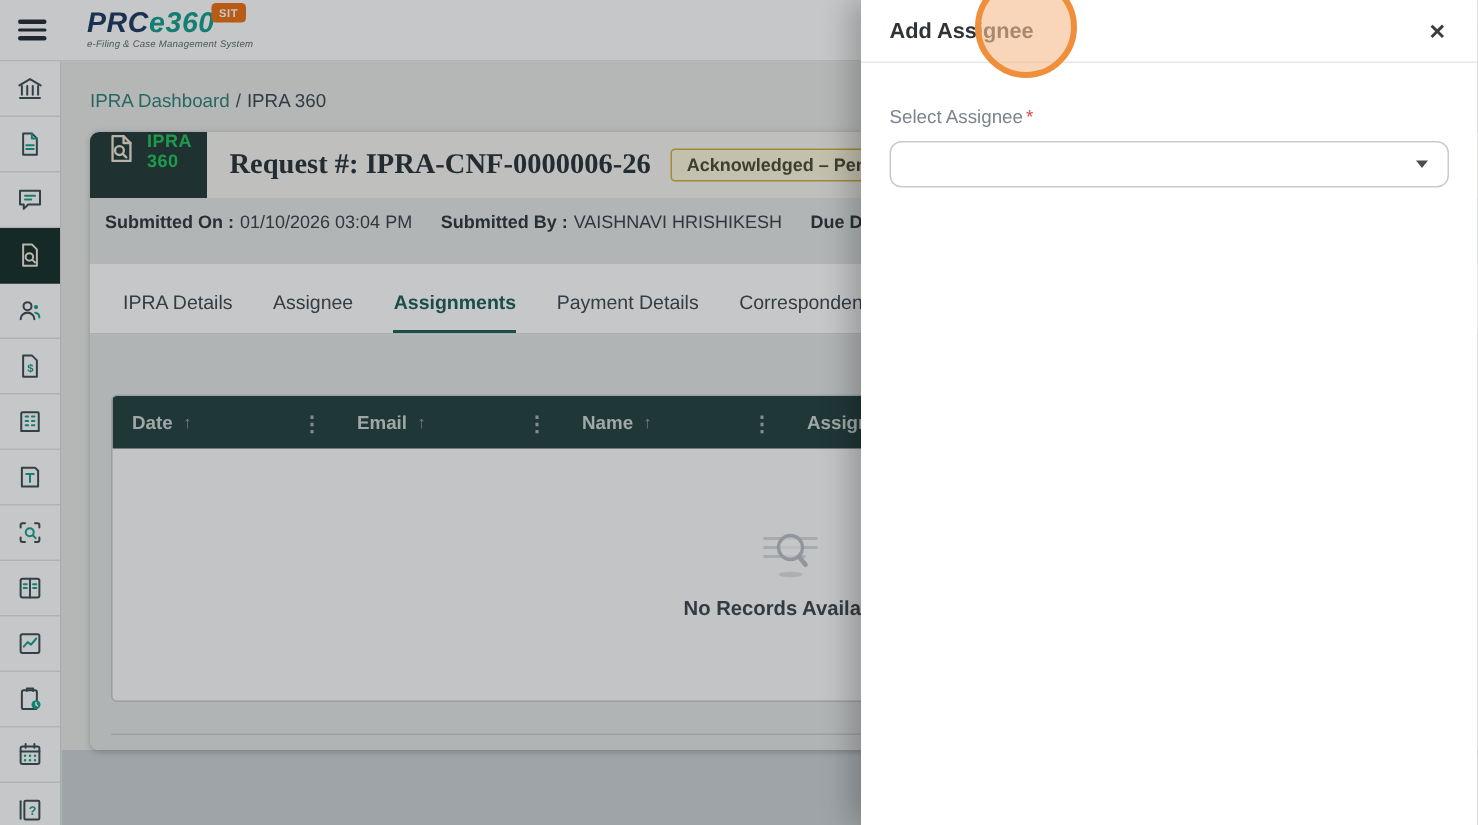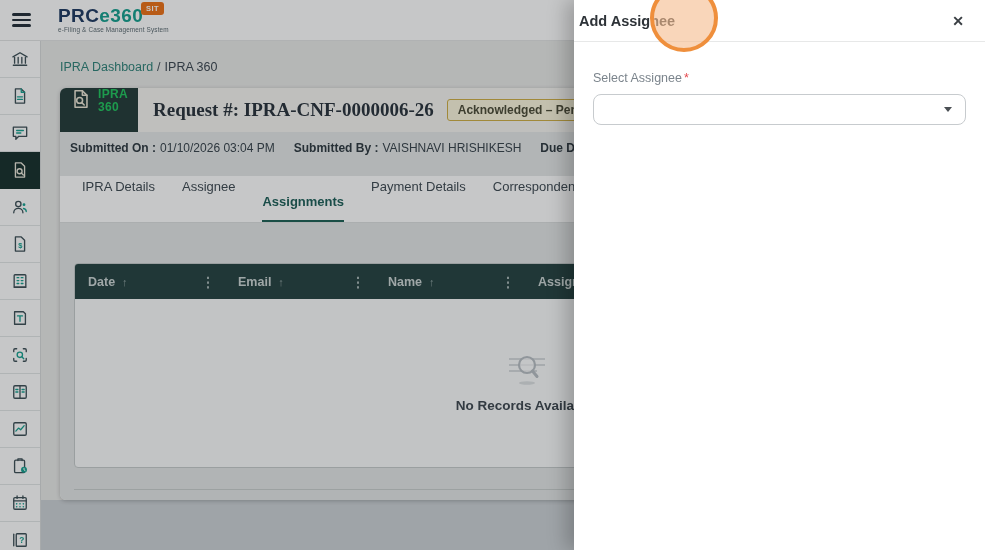--- a/index.html
+++ b/index.html
@@ -12,21 +12,21 @@
   }
 
   
   .topbar {
     position: absolute; top: 0; left: 0; right: 0; height: 41px;
     background: #fff; border-bottom: 1px solid #e2e4e4;
     display: flex; align-items: center; z-index: 1;
   }
   .hamburger { margin-left: 12px; width: 19px; cursor: pointer; }
   .hamburger i { display: block; height: 2.6px; background: #242f39; border-radius: 2px; margin: 3.2px 0; }
-  .logo-wrap { margin-left: 27px; line-height: 1; }
+  .logo-wrap { margin-left: 27px; line-height: 1; font-style: italic; }
   .logo-text { font-size: 19px; font-weight: 800; letter-spacing: .4px; }
   .logo-prc { color: #1f3a62; }
   .logo-e360 { color: #16a08f; }
   .logo-tagline { font-size: 6.4px; color: #5c6b72; margin-top: 2px; letter-spacing: .15px; }
   .env-badge {
     position: absolute; left: 141px; top: 2px;
     background: #ed7117; color: #fff; font-size: 7.5px; font-weight: 700;
     padding: 2px 5px; border-radius: 3px; letter-spacing: .4px;
   }
 
@@ -84,21 +84,21 @@
     padding: 9px 0 0 10px; font-size: 12px; gap: 19px; white-space: nowrap;
   }
   .sb-label { font-weight: 700; color: #2e3940; }
   .sb-value { color: #38434b; margin-left: 4px; }
   .due-clock { width: 14px; height: 14px; vertical-align: -3px; margin-left: 4px; }
 
   .tabs {
     display: flex; gap: 27px; padding-left: 22px; background: #fff;
     border-bottom: 1px solid #dcdfdf; height: 47px; align-items: flex-end; white-space: nowrap;
   }
-  .tab { padding-bottom: 28px; font-size: 13px; color: #3f4a52; cursor: pointer; }
+  .tab { padding-bottom: 13px; font-size: 13px; color: #3f4a52; cursor: pointer; }
   .tab.active { color: #1d5f58; font-weight: 700; border-bottom: 2px solid #1d6055; padding-bottom: 11px; }
 
   .tab-content {
     background: #e4e7e6; height: 277px; padding: 40px 16px 0 14px;
     border-radius: 0 0 6px 6px;
   }
   .table-box { background: #fafbfb; border: 1px solid #c6cbcb; border-radius: 4px; overflow: hidden; }
   .thead {
     display: flex; background: #264241; height: 35px; align-items: center;
     color: #ccd5d4; font-size: 12.5px; font-weight: 600;
@@ -113,21 +113,21 @@
   .content-divider { margin-top: 21px; border-top: 1px solid #c8cdcc; }
 
   
   .backdrop { position: absolute; inset: 0; background: rgba(18,21,23,.24); z-index: 10; }
   .drawer {
     position: absolute; top: 0; left: 574px; width: 411px; height: 550px;
     background: #fff; z-index: 20; box-shadow: -8px 0 18px rgba(0,0,0,.22);
   }
   .drawer-header {
     height: 42px; display: flex; align-items: center; justify-content: space-between;
-    padding: 0 21px 0 5px; border-bottom: 1px solid #e7e8e8;
+    padding: 0 21px 0 19px; border-bottom: 1px solid #e7e8e8;
   }
   .drawer-title { font-size: 14.5px; font-weight: 700; color: #2e3338; }
   .drawer-close { font-size: 14px; color: #393e43; cursor: pointer; font-weight: 700; }
   .drawer-body { padding: 29px 19px 0 19px; }
   .field-label { font-size: 12.5px; color: #7b848c; margin-bottom: 9px; }
   .req-star { color: #e5484d; margin-left: 2px; }
   .select-box {
     height: 31px; border: 1px solid #c7cbce; border-radius: 8px; background: #fff;
     display: flex; align-items: center; justify-content: space-between;
     padding: 0 13px; cursor: pointer;

